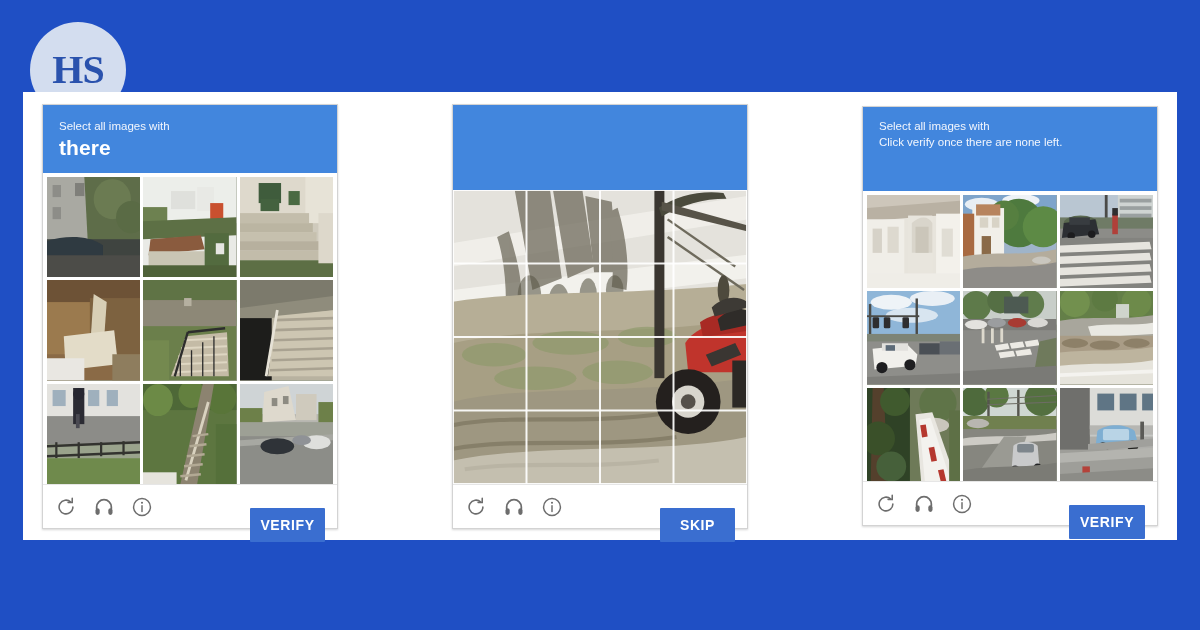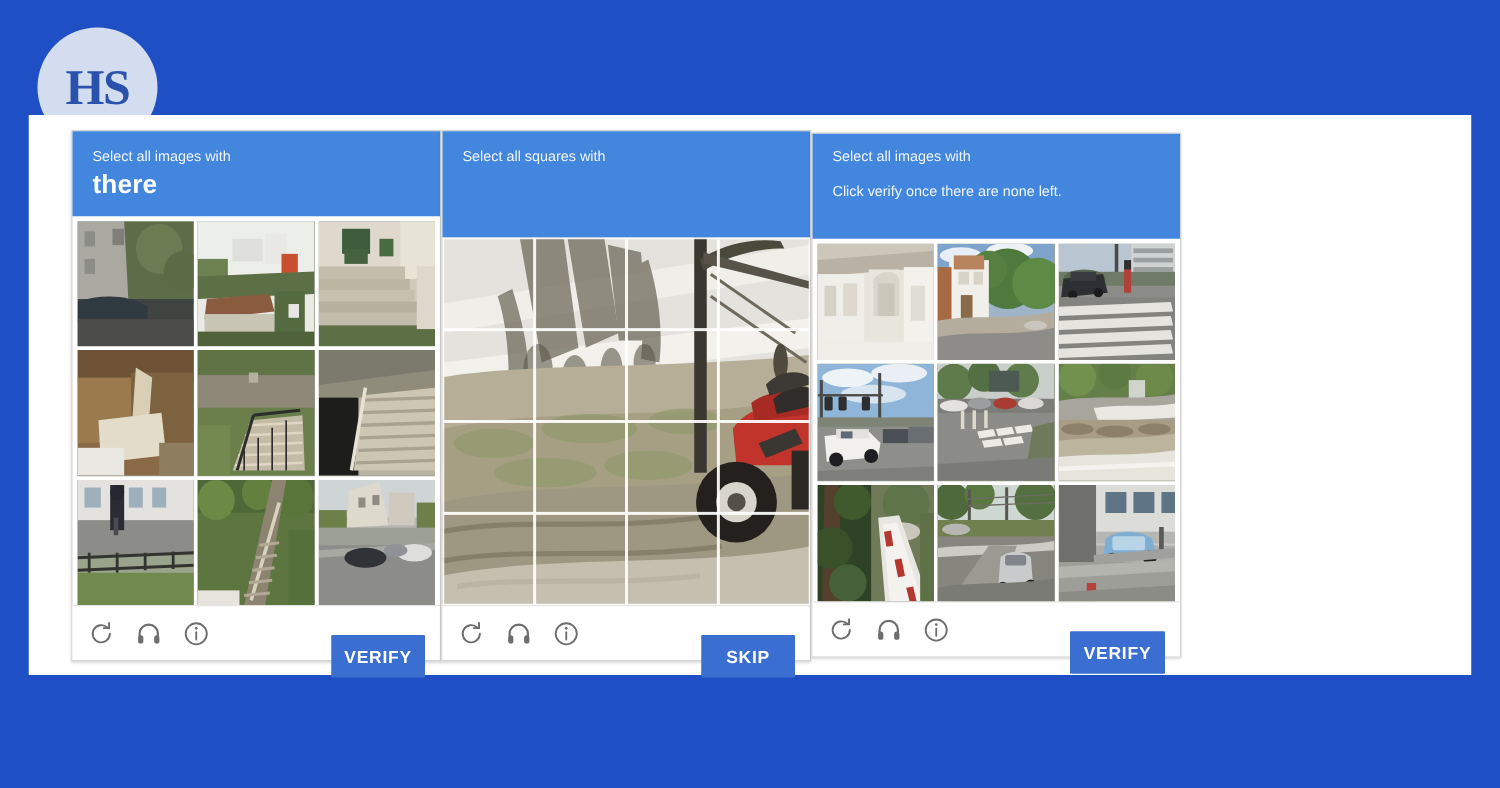--- a/index.html
+++ b/index.html
@@ -25,22 +25,22 @@
   }
 
   
   #stage{
     position:absolute;left:23px;top:92px;width:1154px;height:448px;
     background:#ffffff;z-index:2;
   }
 
   #panels{
     position:absolute;left:0;top:0;width:100%;height:100%;
-    display:flex;justify-content:flex-start;
-    padding:12px 34px;box-sizing:border-box;
+    display:flex;justify-content:space-between;
+    padding:12px 19px;box-sizing:border-box;
   }
 
   .captcha{
     width:296px;background:#ffffff;
     border:1px solid #d3d3d3;
     box-sizing:border-box;
     display:flex;flex-direction:column;
     box-shadow:0 1px 2px rgba(0,0,0,.16);
   }
   .captcha.tall{height:425px;}
@@ -49,21 +49,21 @@
   
   .cap-head{
     background:#4286dd;color:#fff;
     padding:14px 16px 12px 16px;
     box-sizing:border-box;
   }
   .cap-head.h2{height:88px;}
   .cap-head.h3{height:84px;padding-top:12px;}
   .cap-sub{font-size:11.5px;line-height:15px;font-weight:400;color:#f2f6fd;}
   .cap-target{font-size:21px;font-weight:700;line-height:26px;margin-top:1px;letter-spacing:.1px;}
-  .cap-hint{font-size:11.5px;line-height:15px;color:#f2f6fd;margin-top:13px;}
+  .cap-hint{font-size:11.5px;line-height:15px;color:#f2f6fd;margin-top:1px;}
 
   
   .grid-wrap{flex:1;padding:4px 4px 0 4px;box-sizing:border-box;}
   .grid3{
     width:100%;height:100%;
     display:grid;grid-template-columns:repeat(3,1fr);grid-template-rows:repeat(3,1fr);
     gap:3px;
   }
   .tile{position:relative;overflow:hidden;background:#9aa08f;}
   .tile svg{display:block;width:100%;height:100%;}
@@ -313,21 +313,20 @@
             </svg>
           </span>
         </div>
         <div class="spacer"></div>
         <button class="cap-btn">VERIFY</button>
       </div>
     </div>
 
     <div class="captcha tall">
       <div class="cap-head h2">
-        <div class="cap-sub">Select all squares with</div>
       </div>
 
       <div class="grid-wrap" style="padding:0;">
         <div class="photo-wrap">
           <svg viewBox="0 0 100 100" preserveAspectRatio="none">
             <rect width="100" height="100" fill="#cdc7ba"></rect>
             <rect x="0" y="0" width="100" height="42" fill="#e4e2dc"></rect>
             <path d="M0 18 L100 2 L100 10 L0 26 Z" fill="#f2f1ec" opacity=".8"></path>
             <path d="M0 34 L100 22 L100 30 L0 42 Z" fill="#f4f3ef" opacity=".85"></path>
             <g fill="#6f6b5c" opacity=".75">

